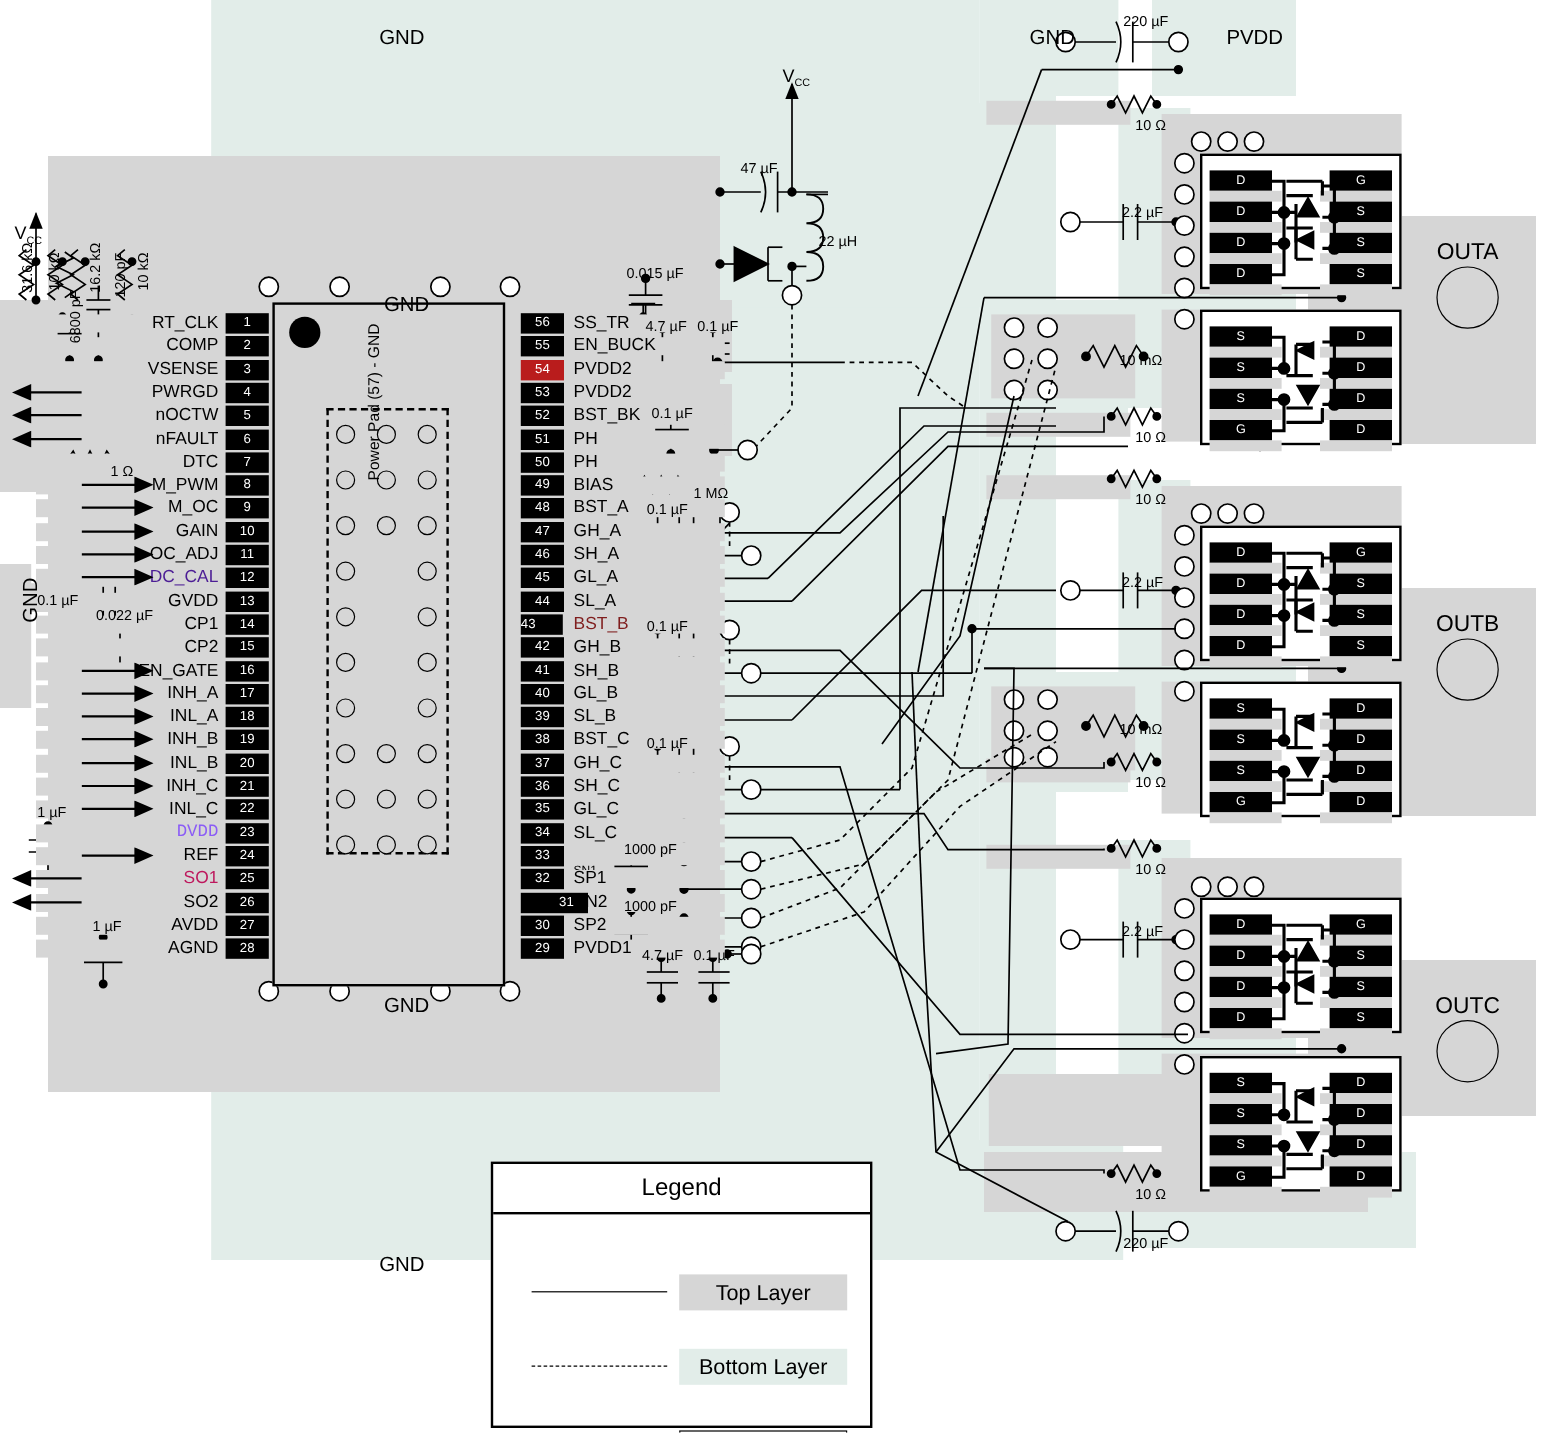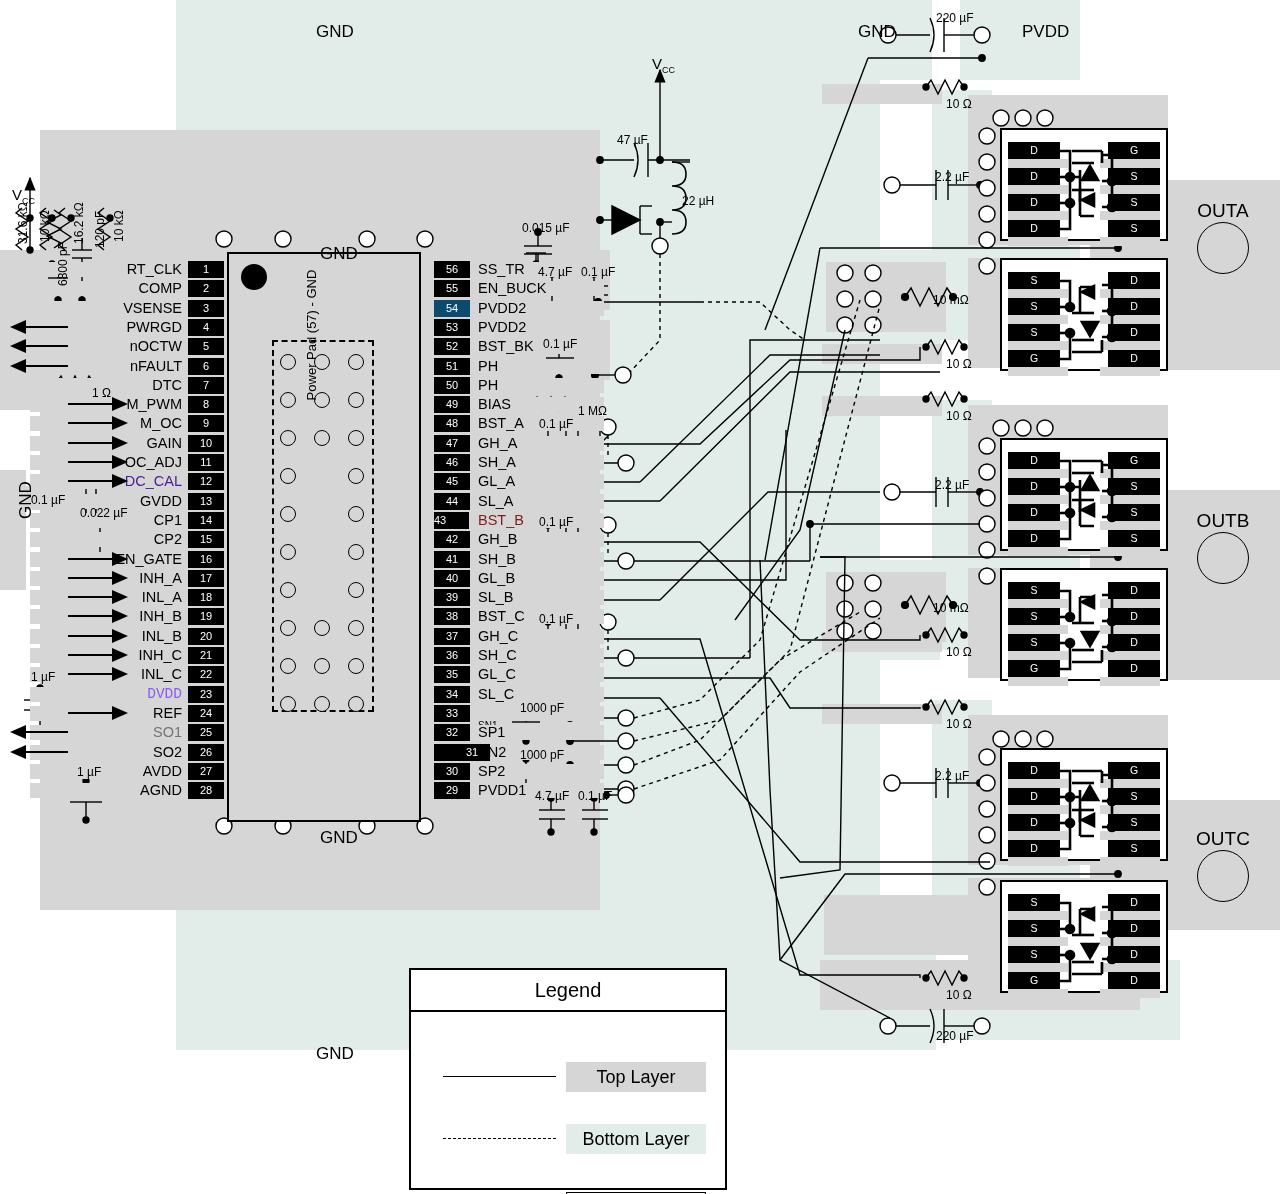--- a/index.html
+++ b/index.html
@@ -640,21 +640,21 @@
         <div style="position: absolute; top: 0px; height: 17px; line-height: 17px; font-size: 14.5px; color: #8b5cf6; white-space: nowrap; right: 48px; text-align: center; font-family: Liberation Mono, monospace;">DVDD</div>
       </div>
       <div style="position: absolute; top: 446.9px; height: 17px; left: 0px; width: 230px;">
         <div style="position: absolute; top: 1px; height: 15px; background: rgb(214, 214, 214); left: 30px; right: 48px;"></div>
         <div style="position: absolute; top: 0px; width: 36px; height: 17px; background: rgb(0, 0, 0); color: rgb(255, 255, 255); font-size: 11px; line-height: 17px; text-align: center; left: 188px;">24</div>
         <div style="position: absolute; top: 0px; height: 17px; line-height: 17px; font-size: 14.5px; color: rgb(0, 0, 0); white-space: nowrap; right: 48px; text-align: right;">REF</div>
       </div>
       <div style="position: absolute; top: 466.2px; height: 17px; left: 0px; width: 230px;">
         <div style="position: absolute; top: 1px; height: 15px; background: rgb(214, 214, 214); left: 30px; right: 48px;"></div>
         <div style="position: absolute; top: 0px; width: 36px; height: 17px; background: rgb(0, 0, 0); color: rgb(255, 255, 255); font-size: 11px; line-height: 17px; text-align: center; left: 188px;">25</div>
-        <div style="position: absolute; top: 0px; height: 17px; line-height: 17px; font-size: 14.5px; color: #737373; white-space: nowrap; right: 48px; text-align: center;">SO1</div>
+        <div style="position: absolute; top: 0px; height: 17px; line-height: 17px; font-size: 14.5px; color: #be185d; white-space: nowrap; right: 48px; text-align: center;">SO1</div>
       </div>
       <div style="position: absolute; top: 485.5px; height: 17px; left: 0px; width: 230px;">
         <div style="position: absolute; top: 1px; height: 15px; background: rgb(214, 214, 214); left: 30px; right: 48px;"></div>
         <div style="position: absolute; top: 0px; width: 36px; height: 17px; background: rgb(0, 0, 0); color: rgb(255, 255, 255); font-size: 11px; line-height: 17px; text-align: center; left: 188px;">26</div>
         <div style="position: absolute; top: 0px; height: 17px; line-height: 17px; font-size: 14.5px; color: rgb(0, 0, 0); white-space: nowrap; right: 48px; text-align: right;">SO2</div>
       </div>
       <div style="position: absolute; top: 504.8px; height: 17px; left: 0px; width: 230px;">
         <div style="position: absolute; top: 1px; height: 15px; background: rgb(214, 214, 214); left: 30px; right: 48px;"></div>
         <div style="position: absolute; top: 0px; width: 36px; height: 17px; background: rgb(0, 0, 0); color: rgb(255, 255, 255); font-size: 11px; line-height: 17px; text-align: center; left: 188px;">27</div>
         <div style="position: absolute; top: 0px; height: 17px; line-height: 17px; font-size: 14.5px; color: rgb(0, 0, 0); white-space: nowrap; right: 48px; text-align: right;">AVDD</div>
@@ -744,21 +744,21 @@
         <div style="position: absolute; top: 0px; width: 36px; height: 17px; background: rgb(0, 0, 0); color: rgb(255, 255, 255); font-size: 11px; line-height: 17px; text-align: center; left: 0px;">56</div>
         <div style="position: absolute; top: 0px; height: 17px; line-height: 17px; font-size: 14.5px; color: rgb(0, 0, 0); white-space: nowrap; left: 44px; text-align: left;">SS_TR</div>
       </div>
       <div style="position: absolute; top: 22.3px; height: 17px; left: 0px; width: 180px;">
         <div style="position: absolute; top: 1px; height: 15px; background: rgb(214, 214, 214); left: 40px; right: 10px;"></div>
         <div style="position: absolute; top: 0px; width: 36px; height: 17px; background: rgb(0, 0, 0); color: rgb(255, 255, 255); font-size: 11px; line-height: 17px; text-align: center; left: 0px;">55</div>
         <div style="position: absolute; top: 0px; height: 17px; line-height: 17px; font-size: 14.5px; color: rgb(0, 0, 0); white-space: nowrap; left: 44px; text-align: left;">EN_BUCK</div>
       </div>
       <div style="position: absolute; top: 41.6px; height: 17px; left: 0px; width: 180px;">
         <div style="position: absolute; top: 1px; height: 15px; background: rgb(214, 214, 214); left: 40px; right: 10px;"></div>
-        <div style="position: absolute; top: 0px; width: 36px; height: 17px; background: #0c4a6e; color: rgb(255, 255, 255); font-size: 11px; line-height: 17px; text-align: center; left: 0px;">54</div>
+        <div style="position: absolute; top: 0px; width: 36px; height: 17px; background: #b91c1c; color: rgb(255, 255, 255); font-size: 11px; line-height: 17px; text-align: center; left: 0px;">54</div>
         <div style="position: absolute; top: 0px; height: 17px; line-height: 17px; font-size: 14.5px; color: rgb(0, 0, 0); white-space: nowrap; left: 44px; text-align: left;">PVDD2</div>
       </div>
       <div style="position: absolute; top: 60.9px; height: 17px; left: 0px; width: 180px;">
         <div style="position: absolute; top: 1px; height: 15px; background: rgb(214, 214, 214); left: 40px; right: 10px;"></div>
         <div style="position: absolute; top: 0px; width: 36px; height: 17px; background: rgb(0, 0, 0); color: rgb(255, 255, 255); font-size: 11px; line-height: 17px; text-align: center; left: 0px;">53</div>
         <div style="position: absolute; top: 0px; height: 17px; line-height: 17px; font-size: 14.5px; color: rgb(0, 0, 0); white-space: nowrap; left: 44px; text-align: left;">PVDD2</div>
       </div>
       <div style="position: absolute; top: 80.2px; height: 17px; left: 0px; width: 180px;">
         <div style="position: absolute; top: 1px; height: 15px; background: rgb(214, 214, 214); left: 40px; right: 10px;"></div>
         <div style="position: absolute; top: 0px; width: 36px; height: 17px; background: rgb(0, 0, 0); color: rgb(255, 255, 255); font-size: 11px; line-height: 17px; text-align: center; left: 0px;">52</div>

